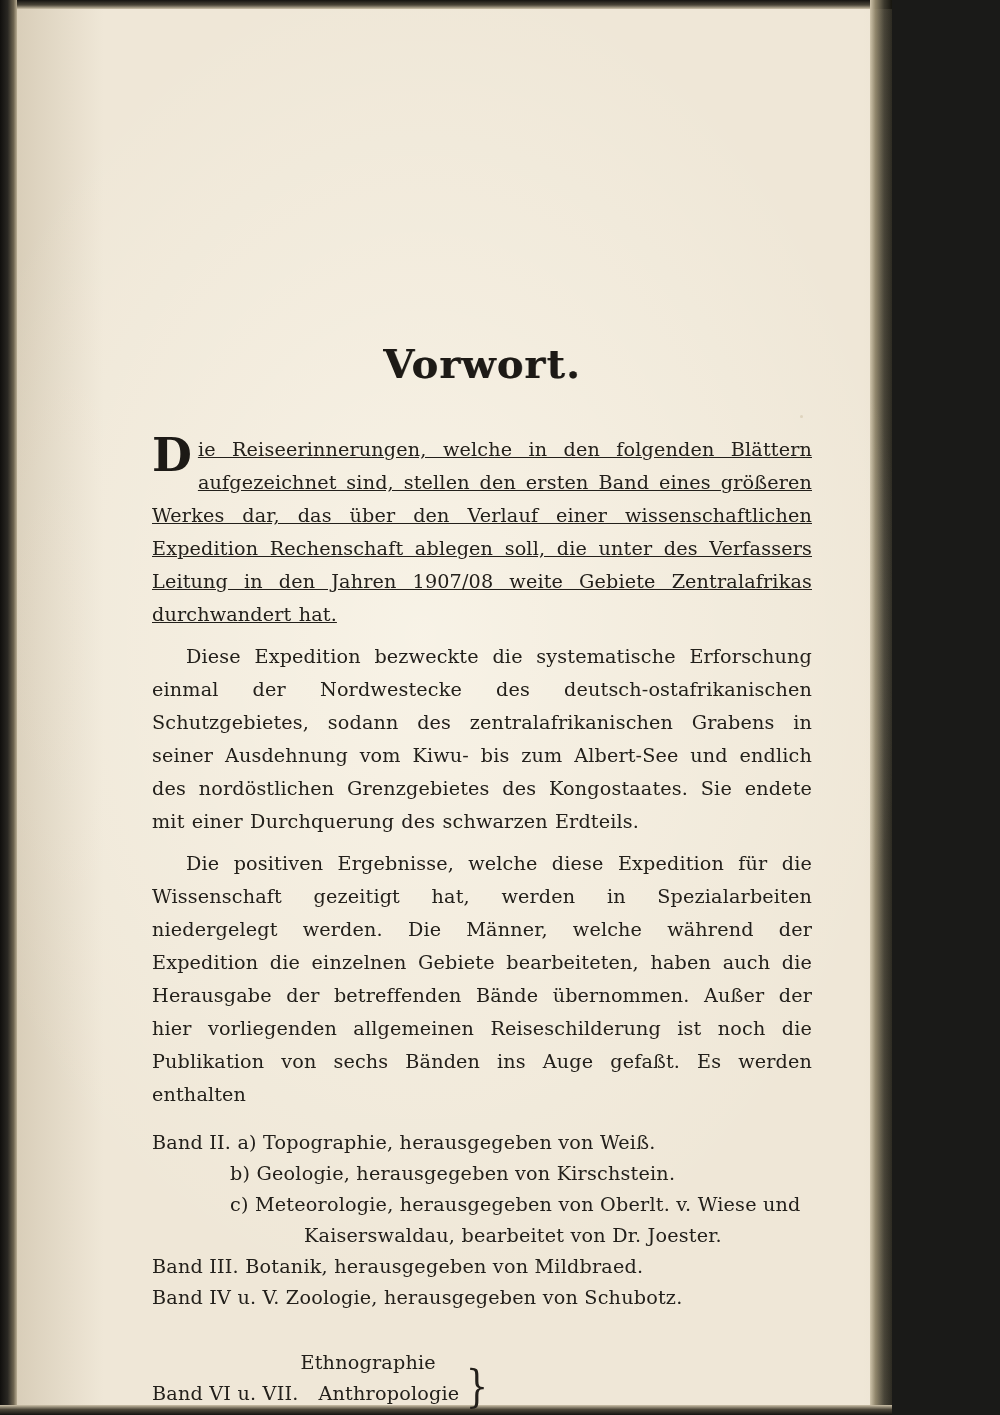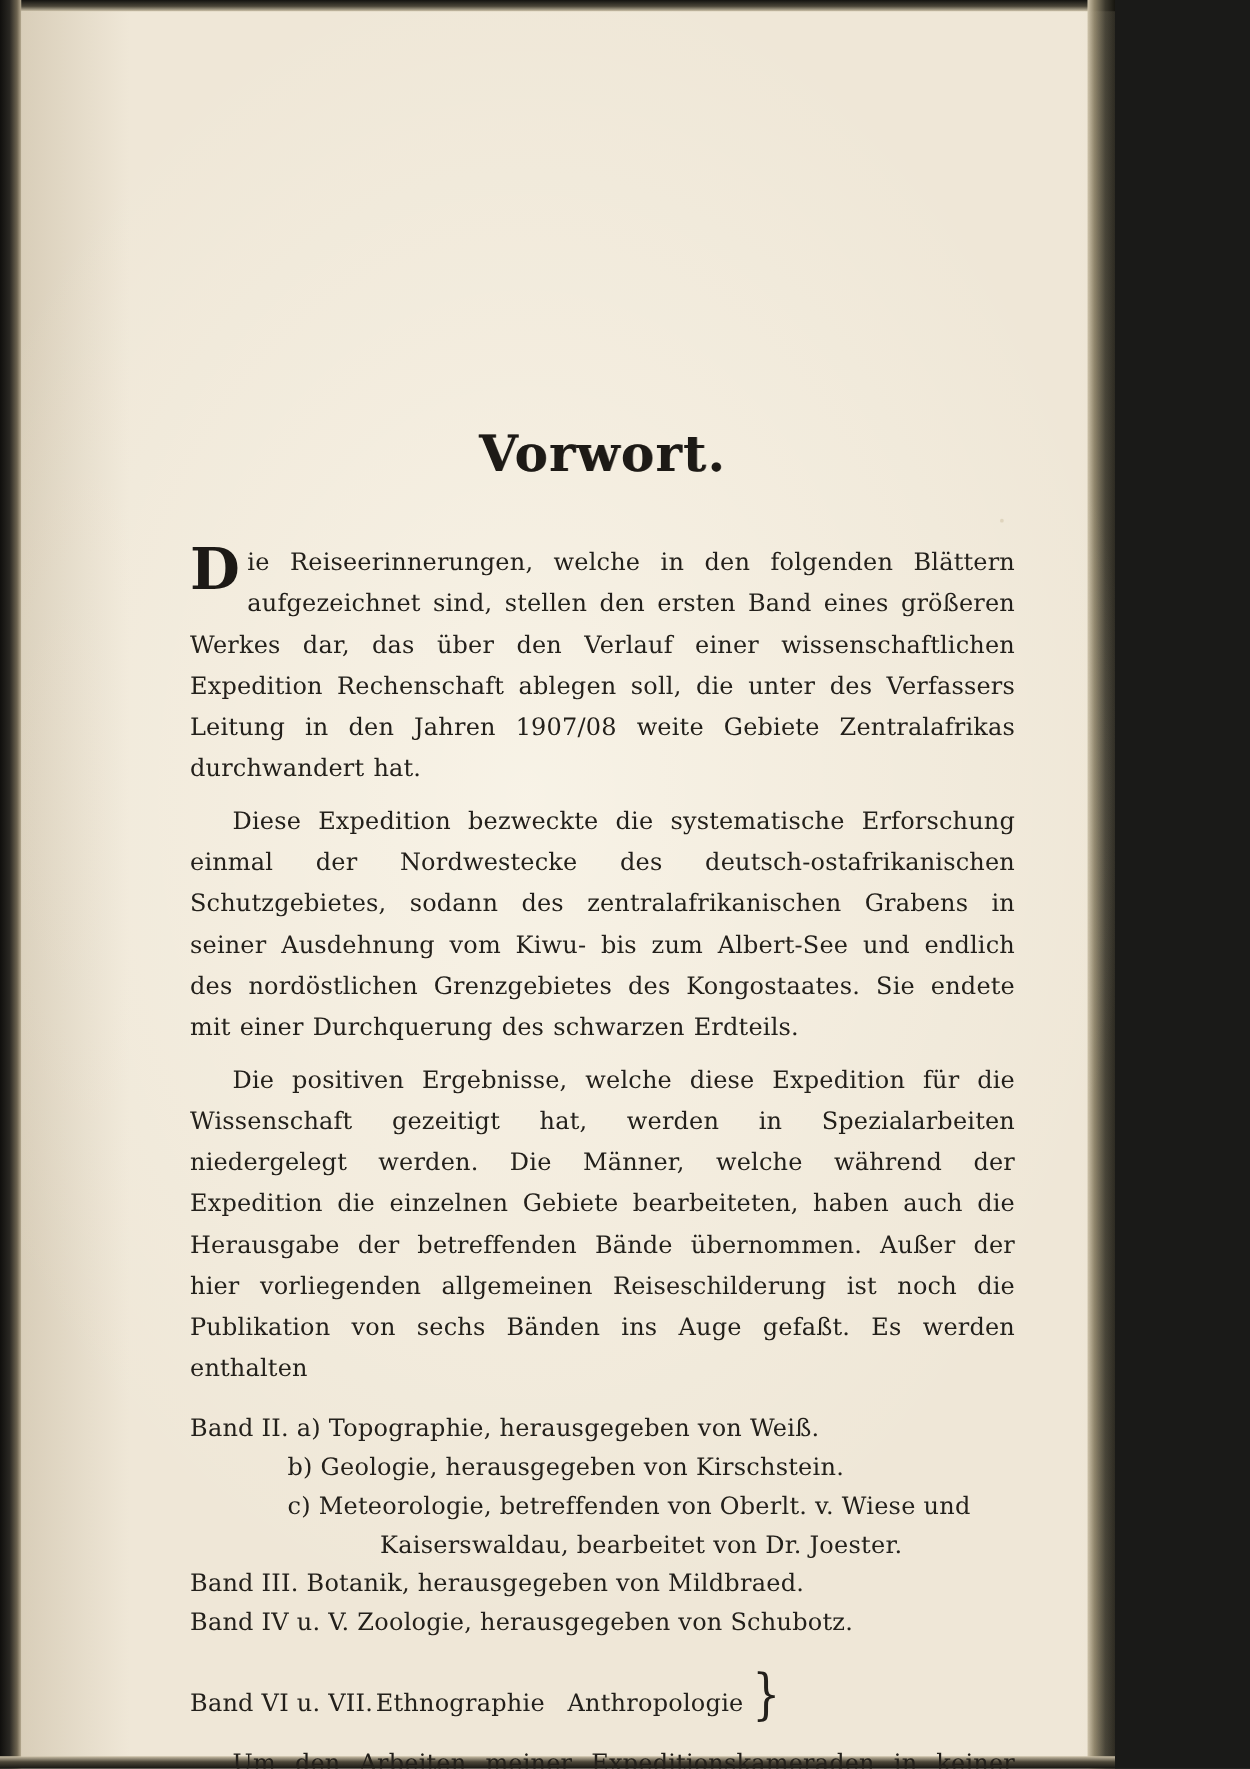--- a/index.html
+++ b/index.html
@@ -109,20 +109,21 @@
     color: #1d1a16;
   }
   .first-par p {
     margin: 0;
     font-size: 19.2px;
     line-height: 33px;
     color: #23201b;
     text-align: justify;
     letter-spacing: 0.15px;
     word-spacing: 1px;
+    text-decoration: underline;
   }
 
   ul.bands {
     list-style: none;
     margin: 16px 0 16px 0;
     padding: 0;
   }
   ul.bands li {
     font-size: 19.2px;
     line-height: 31px;
@@ -137,21 +138,21 @@
   .brace-row {
     display: flex;
     align-items: flex-end;
     font-size: 19.2px;
     color: #23201b;
     line-height: 31px;
     letter-spacing: 0.2px;
   }
   .brace-stack {
     display: inline-flex;
-    flex-direction: row;
+    flex-direction: column;
     margin-left: 2px;
     margin-top: 34px;
   }
   .brace-stack span { white-space: nowrap; }
   .brace-stack .l2 { padding-left: 18px; }
   .brace-glyph {
     font-size: 44px;
     line-height: 44px;
     margin: 0 6px 0 4px;
     font-family: "DejaVu Serif", serif;
@@ -185,21 +186,21 @@
       <p>ie Reiseerinnerungen, welche in den folgenden Blättern aufgezeichnet sind, stellen den ersten Band eines größeren Werkes dar, das über den Verlauf einer wissenschaftlichen Expedition Rechenschaft ablegen soll, die unter des Verfassers Leitung in den Jahren 1907/08 weite Gebiete Zentralafrikas durchwandert hat.</p>
     </div>
 
     <p class="body indent">Diese Expedition bezweckte die systematische Erforschung einmal der Nordwestecke des deutsch-ostafrikanischen Schutzgebietes, sodann des zentralafrikanischen Grabens in seiner Ausdehnung vom Kiwu- bis zum Albert-See und endlich des nordöstlichen Grenzgebietes des Kongostaates. Sie endete mit einer Durchquerung des schwarzen Erdteils.</p>
 
     <p class="body indent">Die positiven Ergebnisse, welche diese Expedition für die Wissenschaft gezeitigt hat, werden in Spezialarbeiten niedergelegt werden. Die Männer, welche während der Expedition die einzelnen Gebiete bearbeiteten, haben auch die Herausgabe der betreffenden Bände übernommen. Außer der hier vorliegenden allgemeinen Reiseschilderung ist noch die Publikation von sechs Bänden ins Auge gefaßt. Es werden enthalten</p>
 
     <ul class="bands">
       <li class="ind1">Band II. a) Topographie, herausgegeben von Weiß.</li>
       <li class="ind2">b) Geologie, herausgegeben von Kirschstein.</li>
-      <li class="ind2">c) Meteorologie, betreffenden von Oberlt. v. Wiese und</li>
+      <li class="ind2">c) Meteorologie, herausgegeben von Oberlt. v. Wiese und</li>
       <li class="ind3">Kaiserswaldau, bearbeitet von Dr. Joester.</li>
       <li class="ind1">Band III. Botanik, herausgegeben von Mildbraed.</li>
       <li class="ind1">Band IV u. V. Zoologie, herausgegeben von Schubotz.</li>
       <li class="ind1">
         <span class="brace-row">
           <span>Band VI u. VII.</span>
           <span class="brace-stack">
             <span class="l1">Ethnographie</span>
             <span class="l2">Anthropologie</span>
           </span>

